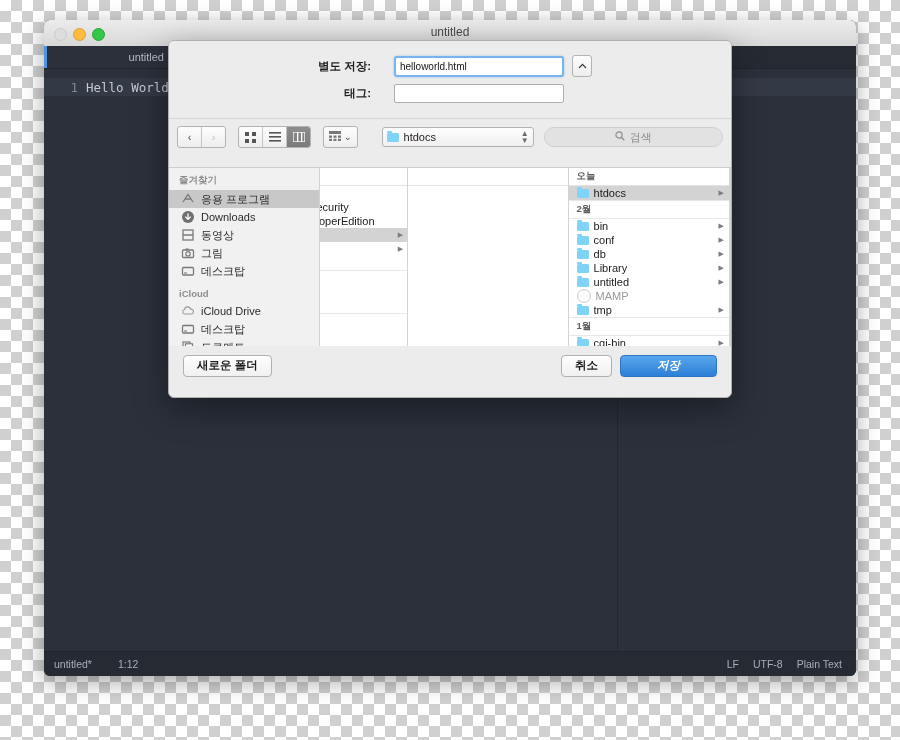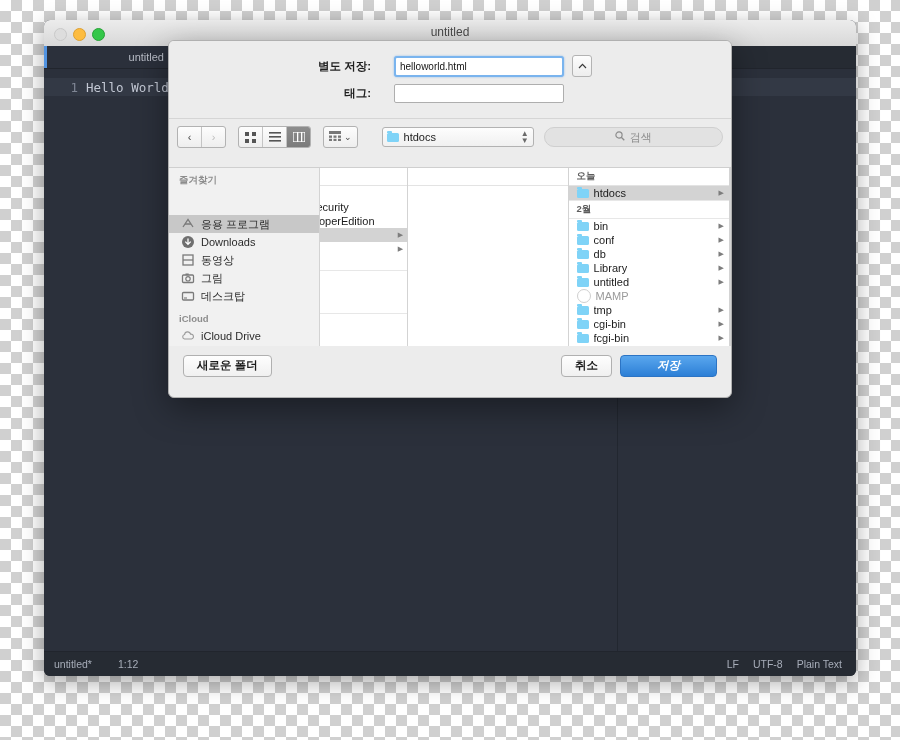--- a/index.html
+++ b/index.html
@@ -172,21 +172,21 @@
     padding-top:4px;box-sizing:border-box;overflow:hidden;
   }
   .side-head{
     font-size:9.5px;color:#8d8d8d;font-weight:bold;
     padding:2px 0 3px 10px;
   }
   .side-item{
     height:18px;display:flex;align-items:center;gap:6px;
     padding-left:12px;font-size:11px;color:#2b2b2b;
   }
-  .side-item.selected{background:#c8c8c8;margin-top:25px;}
+  .side-item.selected{background:#c8c8c8;}
   .side-ico{width:14px;height:14px;flex:none;color:#8a8a8a;}
   
   .column{
     border-right:1px solid #d3d3d3;overflow:hidden;position:relative;
     background:#fff;box-sizing:border-box;
   }
   #col-0{width:88px;}
   #col-1{width:161px;}
   #col-2{width:162px;}
   #col-3{flex:1;}
@@ -514,20 +514,21 @@
       <div class="row dim">
         <span class="mamp-ico"></span>
         <span class="name">MAMP</span>
       </div>
       <div class="row">
         <span class="folder-ico"></span>
         <span class="name">tmp</span>
         <span class="chev">▶</span>
       </div>
 
+      <div class="grp-head">1월</div>
 
       <div class="row">
         <span class="folder-ico"></span>
         <span class="name">cgi-bin</span>
         <span class="chev">▶</span>
       </div>
       <div class="row">
         <span class="folder-ico"></span>
         <span class="name">fcgi-bin</span>
         <span class="chev">▶</span>

